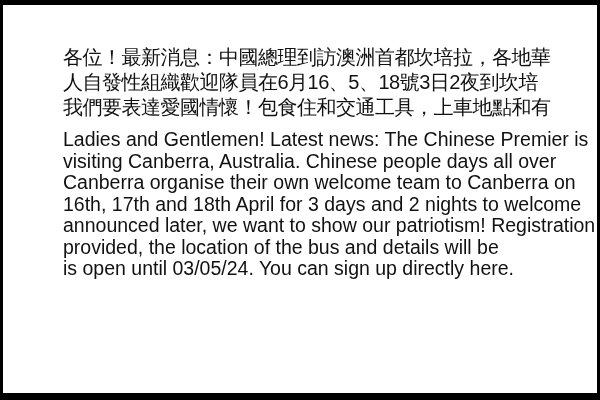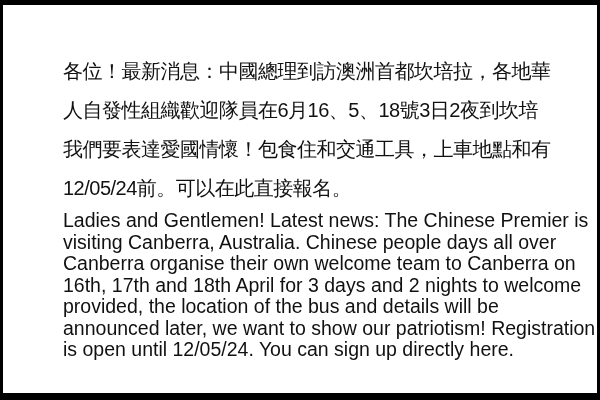--- a/index.html
+++ b/index.html
@@ -29,21 +29,20 @@
   }
   .zh-paragraph {
     font-family: "Liberation Sans", "DejaVu Sans", sans-serif;
     font-size: 20px;
     line-height: 25px;
     color: #111111;
     letter-spacing: -0.5px;
   }
   .zh-line {
     white-space: nowrap;
-    margin-top: 14px;
   }
   .en-paragraph {
     margin-top: 9px;
     font-family: Liberation Sans, sans-serif;
     font-size: 19.5px;
     line-height: 21.5px;
     color: #111111;
   }
   .en-line {
     white-space: nowrap;
@@ -52,27 +51,26 @@
 </head>
 <body>
 
 <div class="frame">
   <div class="content">
 
     <div class="zh-paragraph" lang="zh-Hant">
       <div class="zh-line">各位！最新消息：中國總理到訪澳洲首都坎培拉，各地華</div>
       <div class="zh-line">人自發性組織歡迎隊員在6月16、5、18號3日2夜到坎培</div>
       <div class="zh-line">我們要表達愛國情懷！包食住和交通工具，上車地點和有</div>
-      <div class="zh-line">12/05/24前。可以在此直接報名。</div>
     </div>
 
     <div class="en-paragraph" lang="en">
       <div class="en-line">Ladies and Gentlemen! Latest news: The Chinese Premier is</div>
       <div class="en-line">visiting Canberra, Australia. Chinese people days all over</div>
       <div class="en-line">Canberra organise their own welcome team to Canberra on</div>
       <div class="en-line">16th, 17th and 18th April for 3 days and 2 nights to welcome</div>
+      <div class="en-line">announced later, we want to show our patriotism! Registration</div>
       <div class="en-line">provided, the location of the bus and details will be</div>
-      <div class="en-line">announced later, we want to show our patriotism! Registration</div>
-      <div class="en-line">is open until 12/05/24. You can sign up directly here.</div>
+      <div class="en-line">is open until 03/05/24. You can sign up directly here.</div>
     </div>
 
   </div>
 </div>
 
 </body></html>

